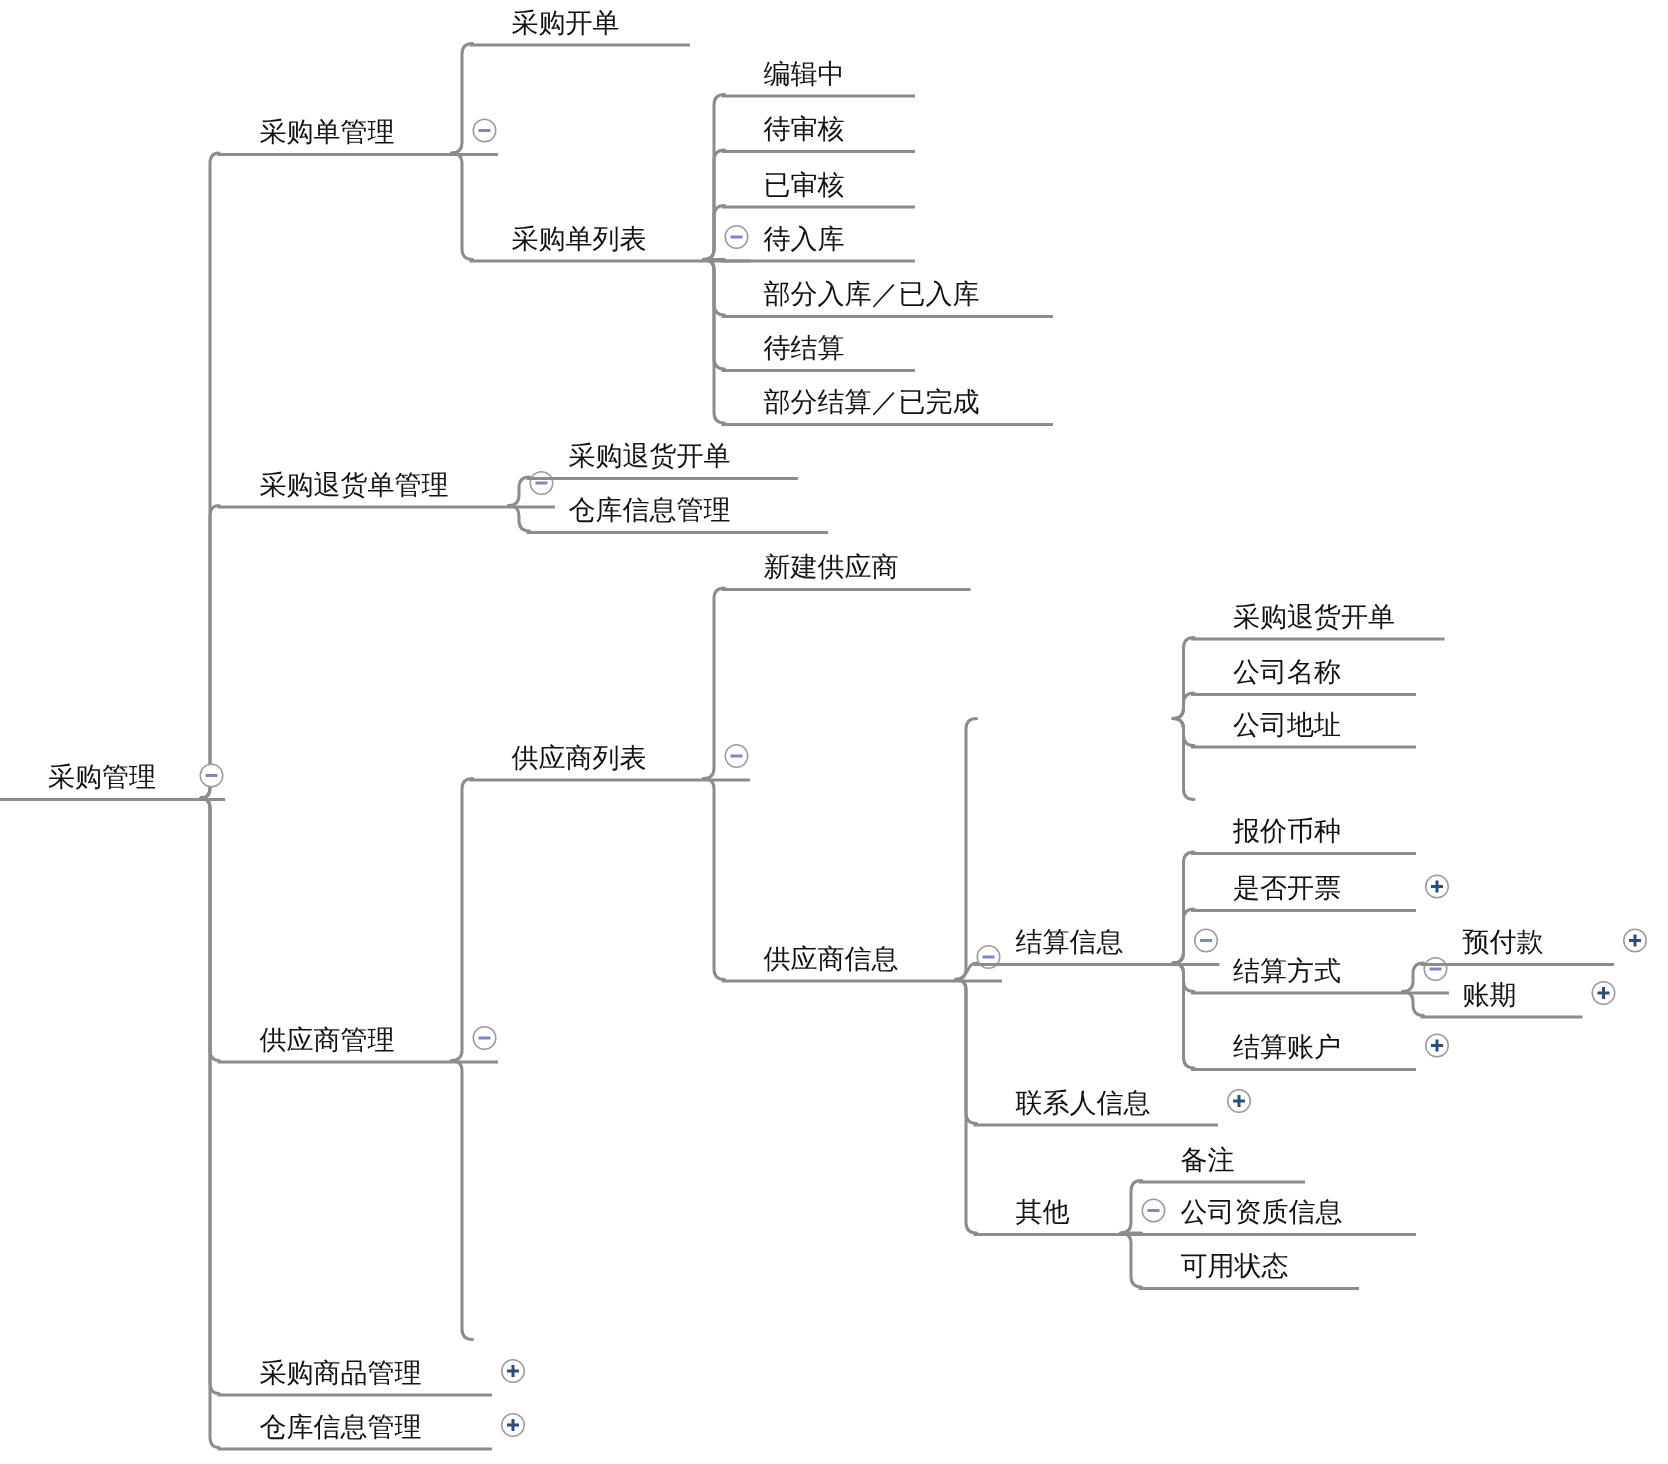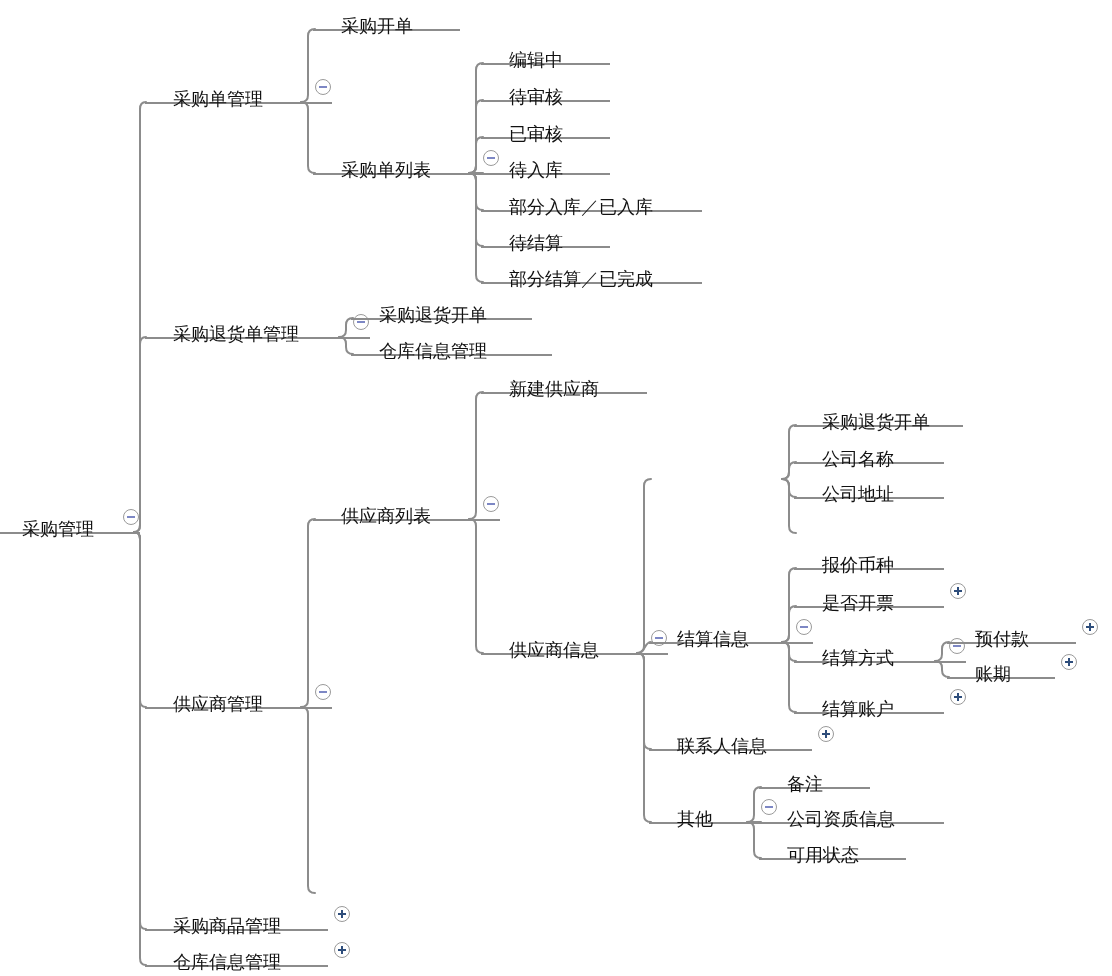--- a/index.html
+++ b/index.html
@@ -23,22 +23,22 @@
     box-sizing:content-box;
     height:28px;
     line-height:28px;
     border-bottom:2px solid var(--line);
     padding-left:28px;
     white-space:nowrap;
     font-size:18px;
     color:var(--text);
     cursor:default;
   }
-  .node.root{padding-left:22px;}
-  .lbl{display:inline-block;line-height:28px;vertical-align:top;margin-top:11px;}
+  .node.root{padding-left:32px;}
+  .lbl{display:inline-block;line-height:28px;vertical-align:top;}
   .toggle{
     position:absolute;
     top:5px;
     width:14px;height:14px;
     border:1.5px solid #9a9a9a;
     border-radius:50%;
     background:#ffffff;
     cursor:pointer;
   }
   .toggle.minus{right:1px;}

